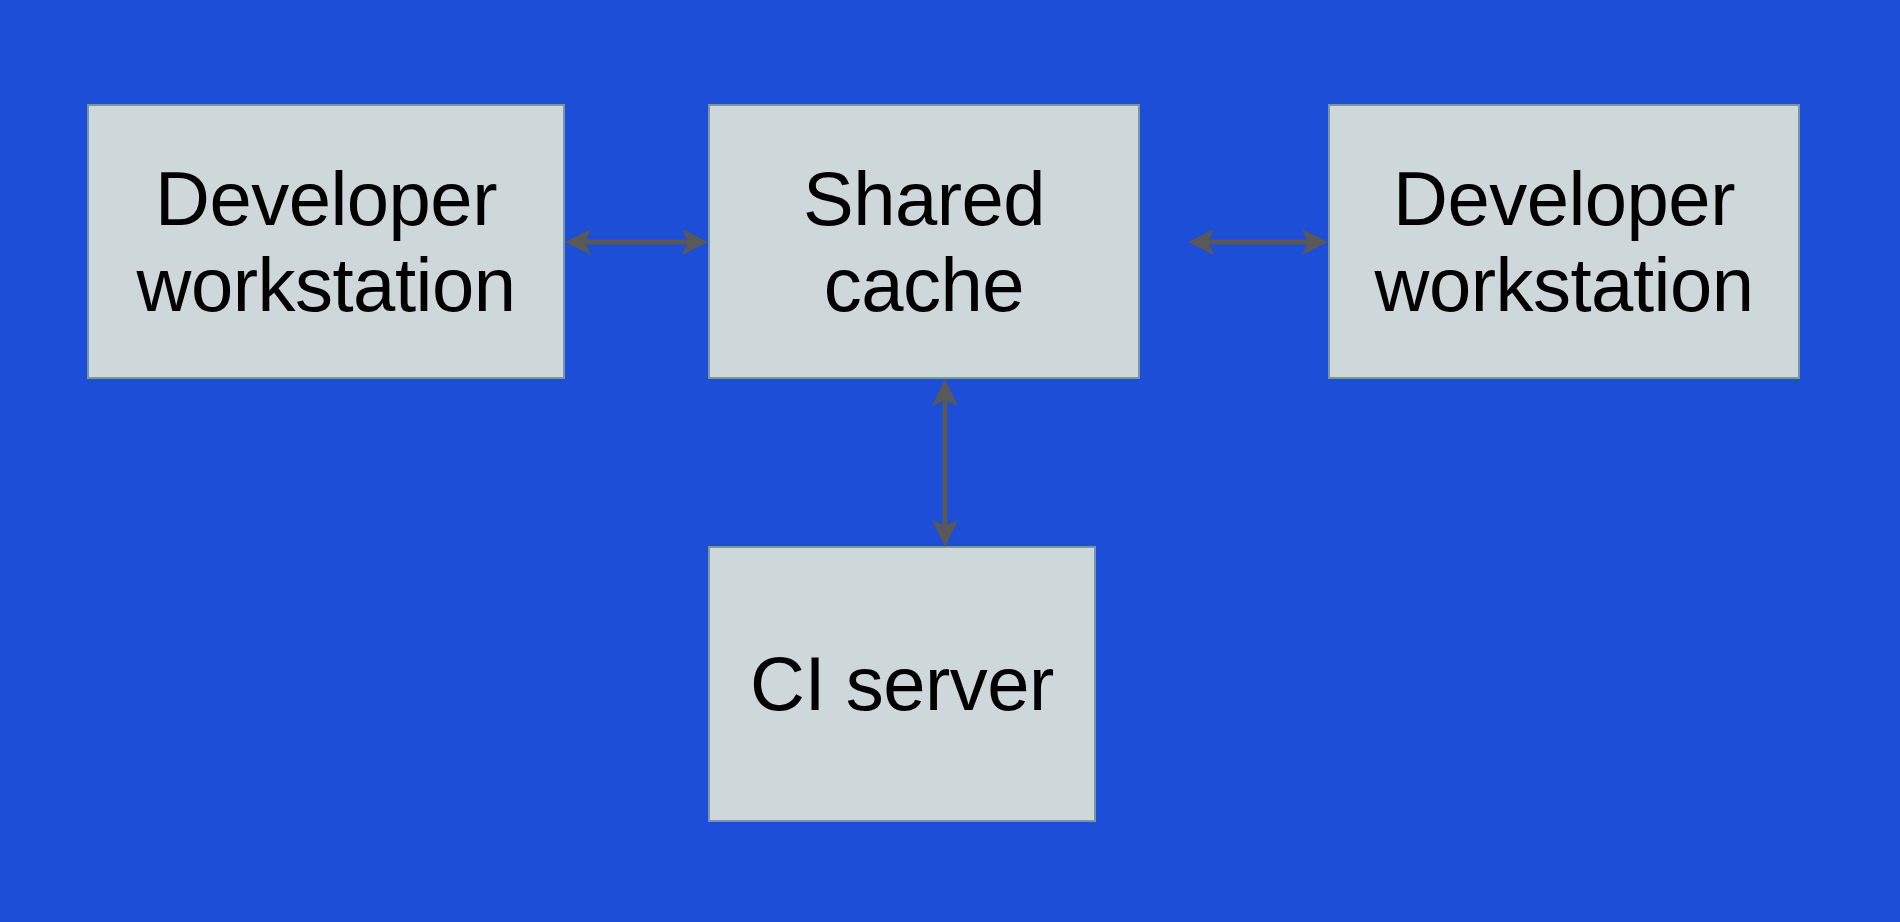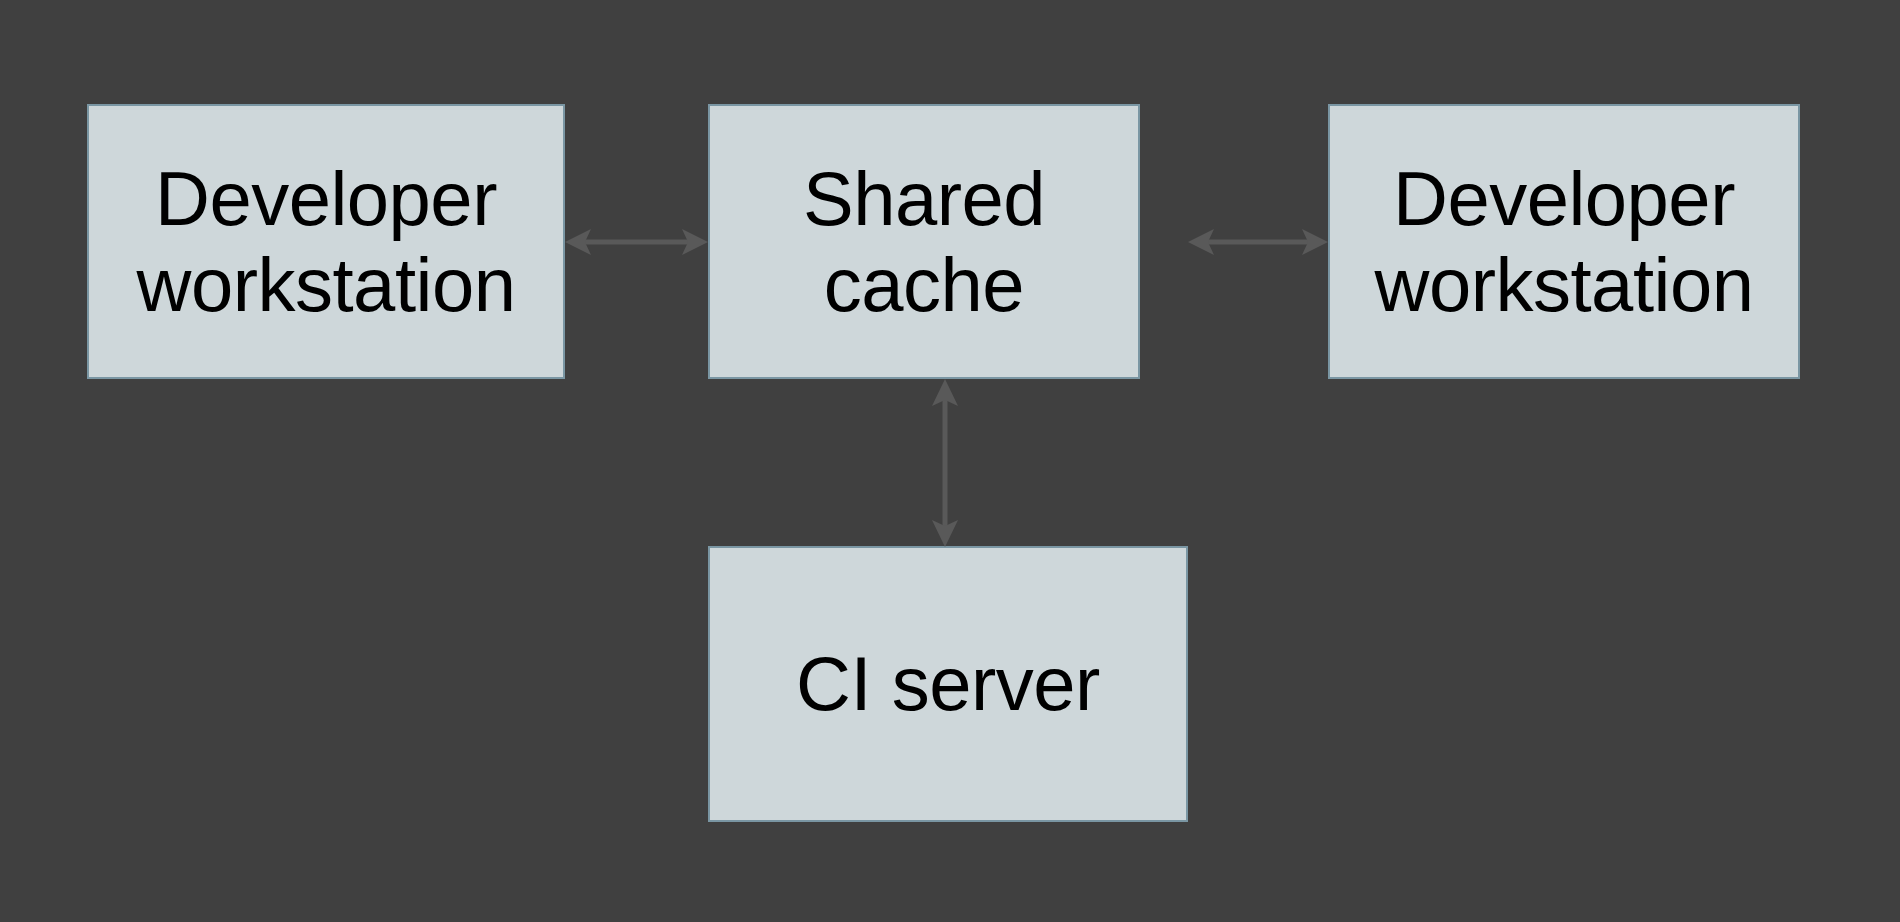--- a/index.html
+++ b/index.html
@@ -7,21 +7,21 @@
     padding: 0;
     background: #ffffff;
   }
   body {
     font-family: "Liberation Sans", sans-serif;
   }
   #canvas {
     position: relative;
     width: 1900px;
     height: 922px;
-    background: #404040;
+    background: #1d4ed8;
     overflow: hidden;
   }
   .node {
     position: absolute;
     box-sizing: border-box;
     background: #ced7da;
     border: 2px solid #7a96a3;
     display: flex;
     align-items: center;
     justify-content: center;
@@ -59,21 +59,21 @@
   <div class="node" style="left:708px; top:104px; width:432px; height:275px;">
     <div class="node-label">Shared
 cache</div>
   </div>
 
   <div class="node" style="left:1328px; top:104px; width:472px; height:275px;">
     <div class="node-label">Developer
 workstation</div>
   </div>
 
-  <div class="node" style="left:708px; top:546px; width:480px; height:276px;">
+  <div class="node" style="left:708px; top:546px; width:388px; height:276px;">
     <div class="node-label">CI server</div>
   </div>
 
   <div class="edge" style="left:565px; top:222px; width:143px; height:40px;">
     <svg width="143" height="40" viewBox="0 0 143 40" aria-hidden="true">
       <g>
         <line x1="20" y1="20" x2="123" y2="20" stroke="#595959" stroke-width="5"></line>
         <path d="M 0 20 L 26 7 L 20 20 L 26 33 Z" fill="#595959"></path>
         <path d="M 143 20 L 117 7 L 123 20 L 117 33 Z" fill="#595959"></path>
       </g>

